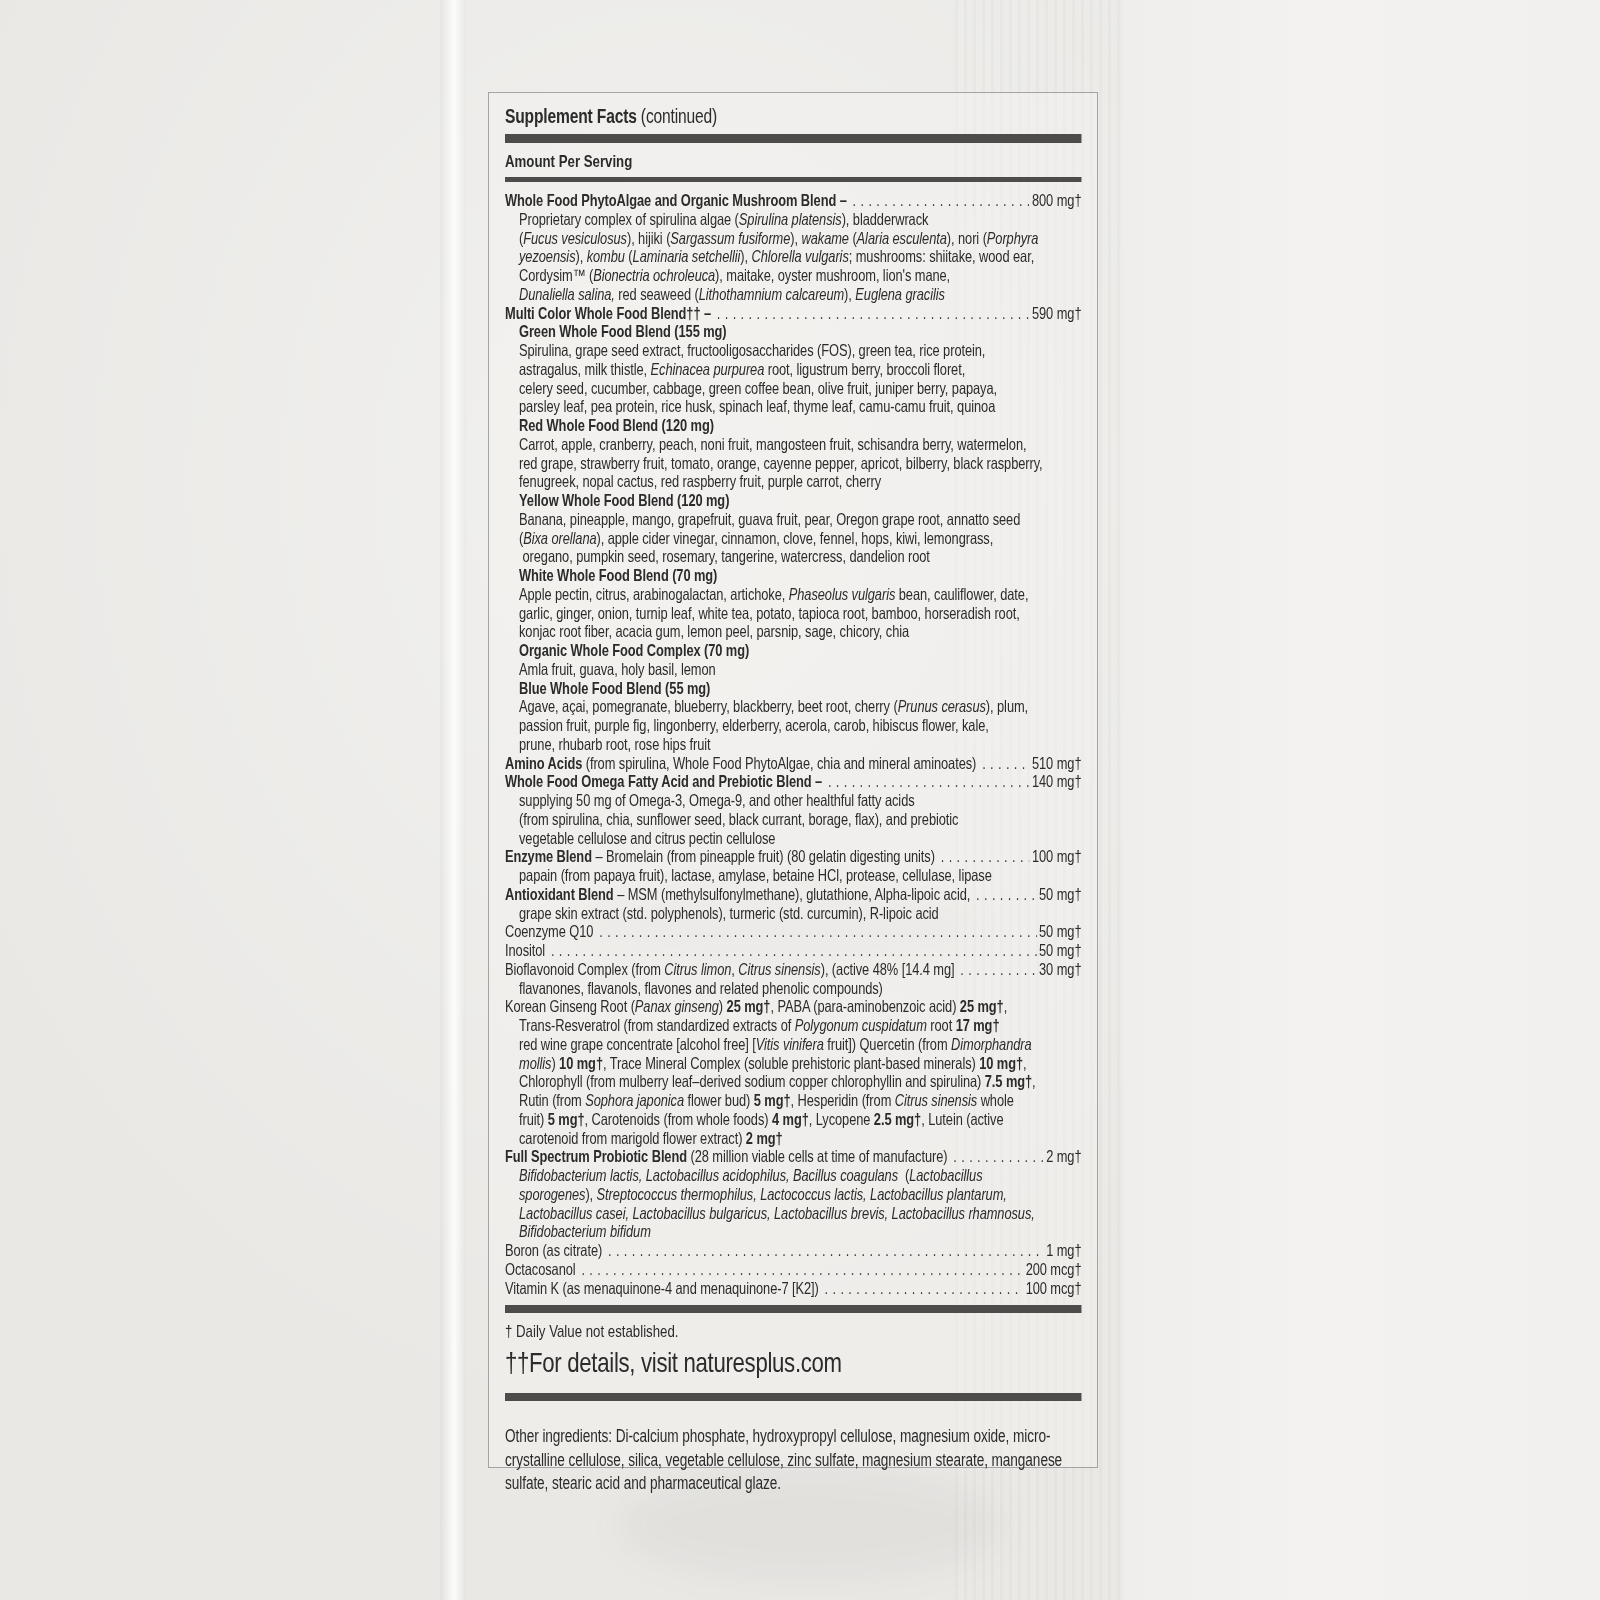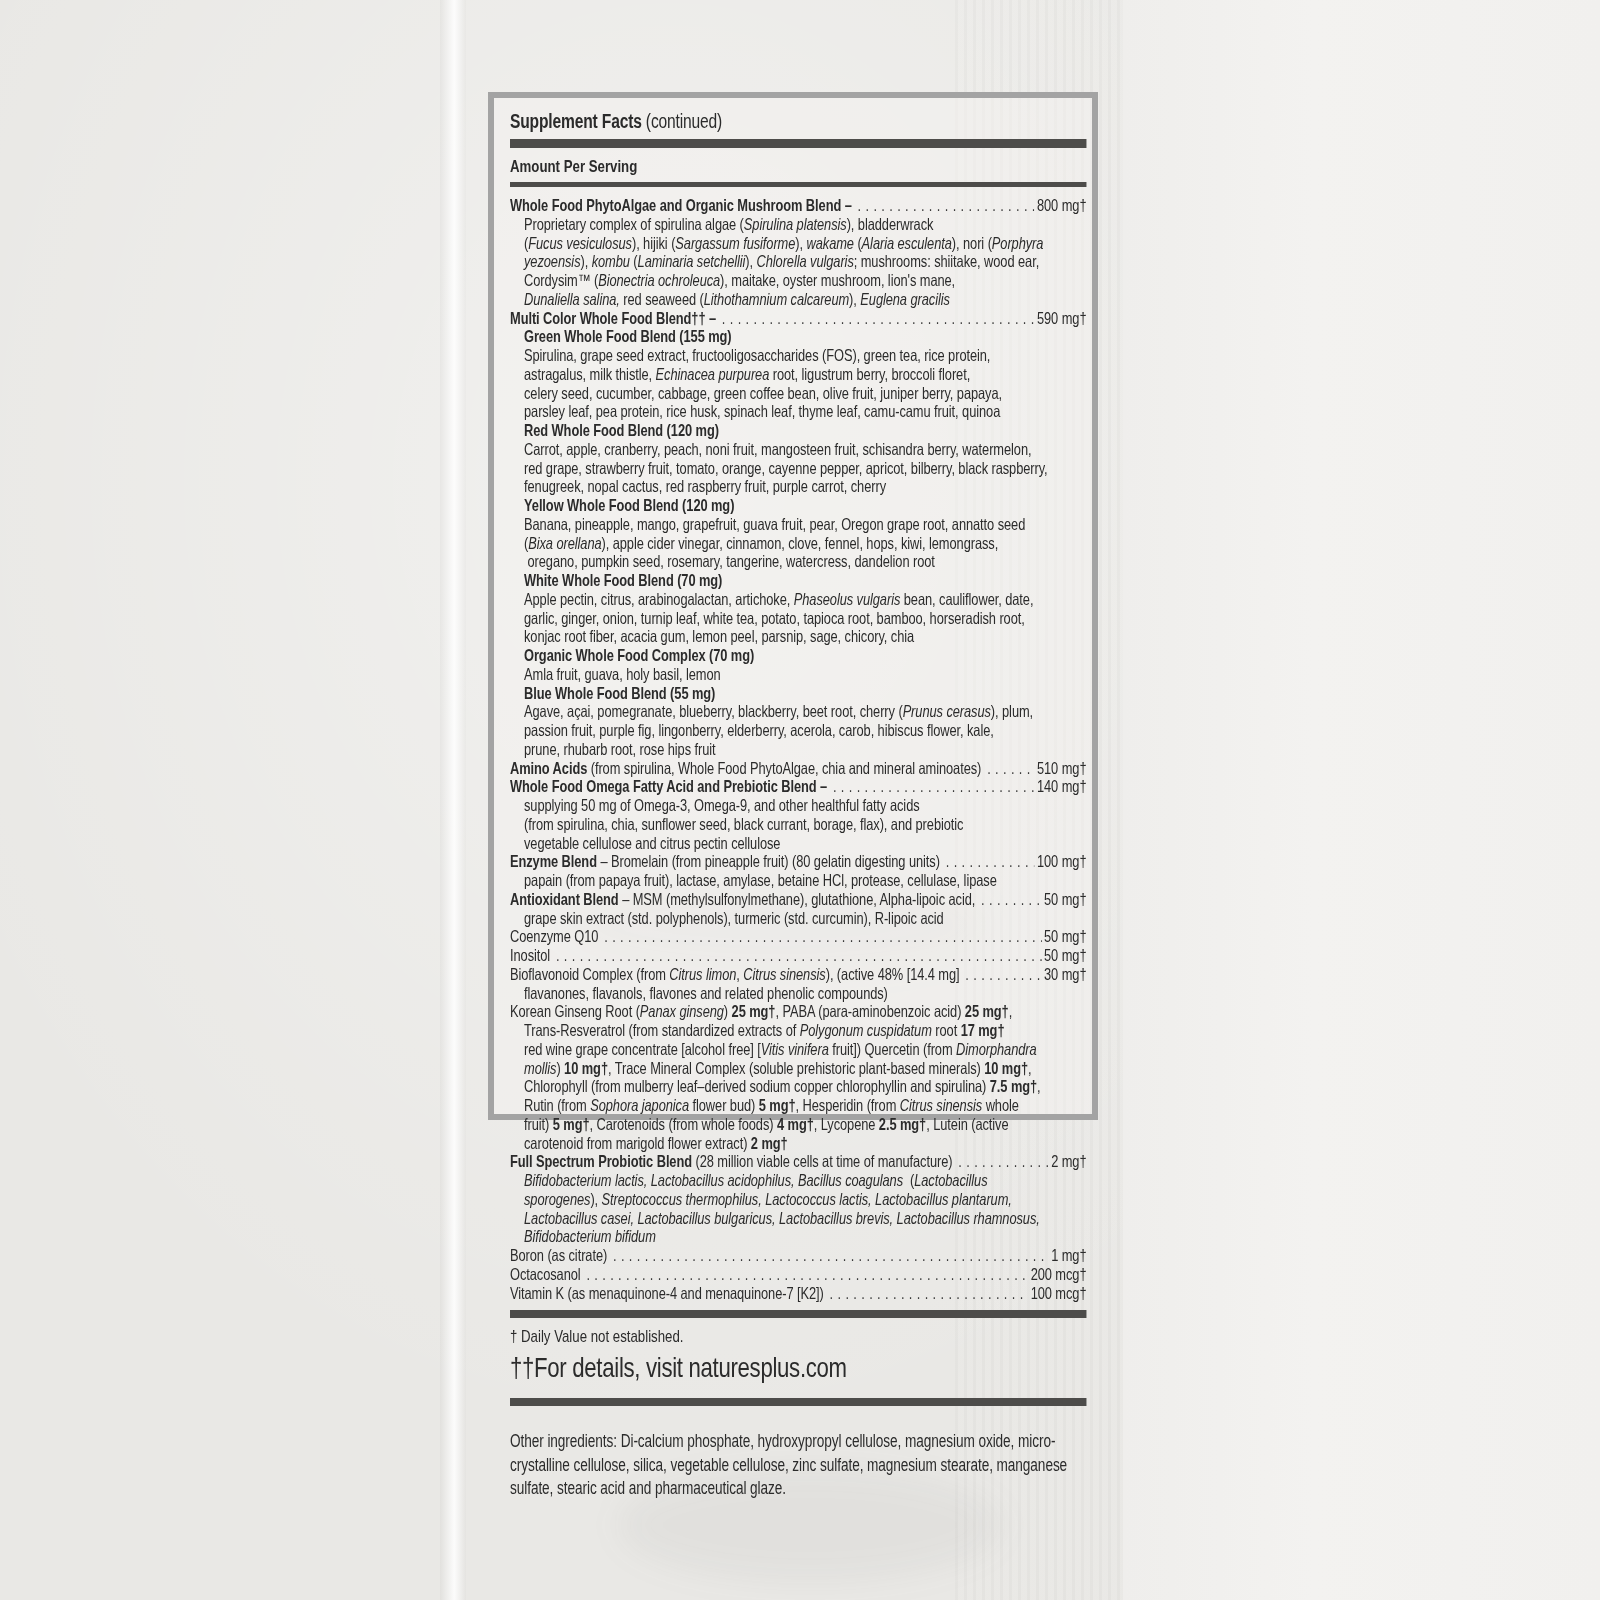--- a/index.html
+++ b/index.html
@@ -18,22 +18,22 @@
     background:repeating-linear-gradient(90deg, rgba(110,110,106,0.07) 0 3px, rgba(255,255,255,0.05) 3px 9px);}
   .fold{position:absolute;left:440px;top:0;width:26px;height:1600px;
     background:linear-gradient(90deg, rgba(0,0,0,0.03), rgba(255,255,255,0.85) 55%, rgba(0,0,0,0.02));}
   .smudge1{position:absolute;left:560px;top:880px;width:430px;height:90px;border-radius:50%;
     background:rgba(120,120,118,0.05);filter:blur(18px);}
   .smudge2{position:absolute;left:620px;top:1470px;width:380px;height:110px;border-radius:50%;
     background:rgba(110,110,105,0.06);filter:blur(16px);}
 
   
   .panel{
-    position:absolute;left:488px;top:92px;width:610px;height:1028px;
-    border:6px solid #a3a3a3;box-sizing:border-box;
+    position:absolute;left:488px;top:92px;width:610px;height:1376px;
+    border:1px solid #a3a3a3;box-sizing:border-box;
     background:rgba(245,244,241,0.42);
   }
   .inner{margin:12px 0 0 16px;}
   .scale{width:740px;transform:scaleX(0.779);transform-origin:0 0;}
 
   .sf-title{font-size:20px;letter-spacing:-0.2px;margin:4px 0 6px;}
   .sf-title .b{font-weight:bold;}
   .bar-thick{height:9px;background:#4d4c4a;margin:4px 0 9px;}
   .bar-thick2{height:8px;background:#4d4c4a;margin:8px 0 6px;}
   .bar-med{height:5px;background:#4d4c4a;margin:5px 0 9px;}

